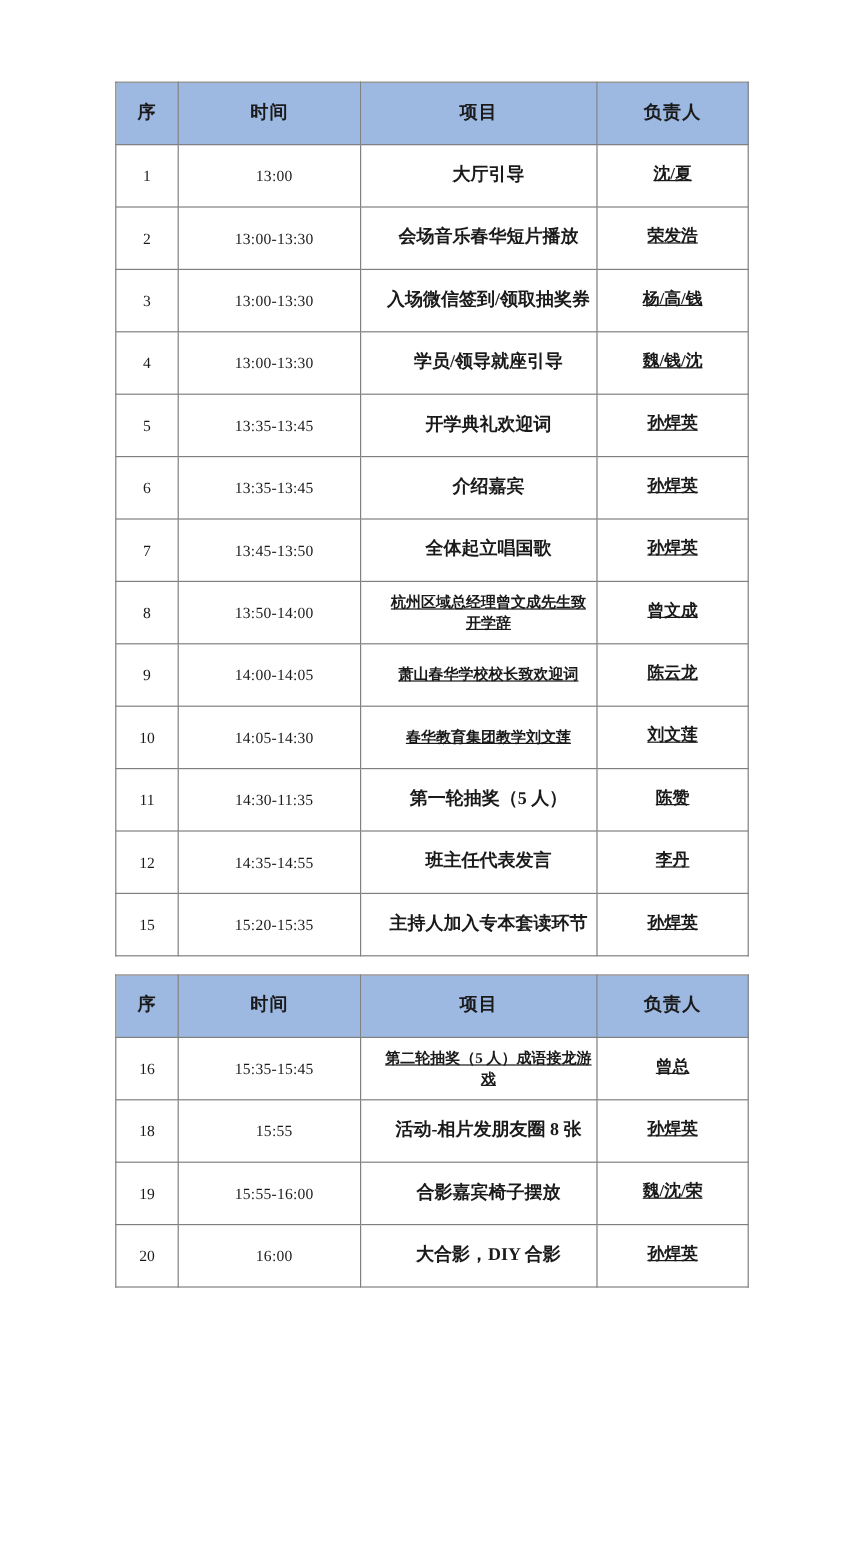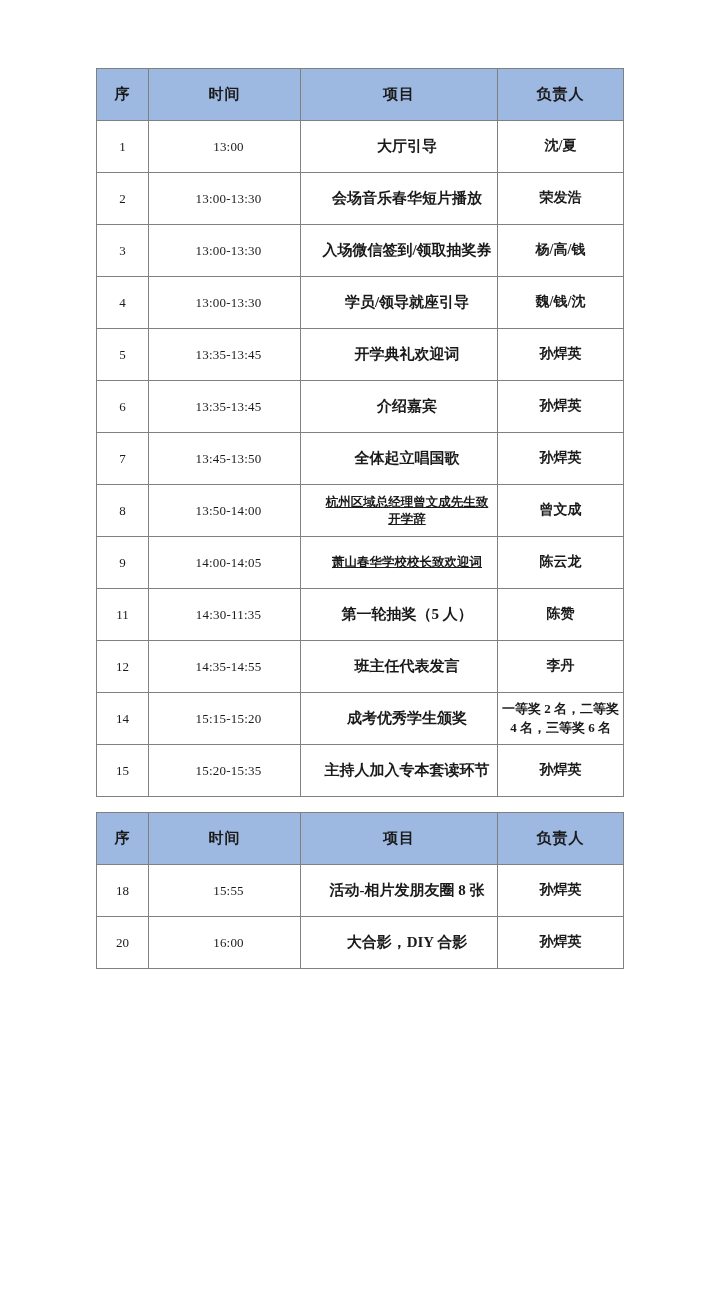--- a/index.html
+++ b/index.html
@@ -76,20 +76,21 @@
   td.c-item {
     font-size: 15px;
     padding-left: 20px;
   }
   td.c-item.small {
     font-size: 12.5px;
     text-decoration: underline;
   }
   td.c-owner {
     font-size: 14px;
+    text-decoration: underline;
   }
   td.c-owner.wrap {
     font-size: 13px;
     line-height: 1.45;
   }
 </style>
 </head>
 <body>
 
 <div class="page">
@@ -158,36 +159,36 @@
             <td class="c-item small">杭州区域总经理曾文成先生致开学辞</td>
             <td class="c-owner">曾文成</td>
           </tr>
           <tr>
             <td class="c-seq">9</td>
             <td class="c-time">14:00-14:05</td>
             <td class="c-item small">萧山春华学校校长致欢迎词</td>
             <td class="c-owner">陈云龙</td>
           </tr>
           <tr>
+            <td class="c-seq">10</td>
+            <td class="c-time">14:05-14:30</td>
+            <td class="c-item small">春华教育集团教学刘文莲</td>
+            <td class="c-owner">刘文莲</td>
+          </tr>
+          <tr>
             <td class="c-seq">11</td>
             <td class="c-time">14:30-11:35</td>
             <td class="c-item">第一轮抽奖（5 人）</td>
             <td class="c-owner">陈赞</td>
           </tr>
           <tr>
             <td class="c-seq">12</td>
             <td class="c-time">14:35-14:55</td>
             <td class="c-item">班主任代表发言</td>
             <td class="c-owner">李丹</td>
-          </tr>
-          <tr>
-            <td class="c-seq">14</td>
-            <td class="c-time">15:15-15:20</td>
-            <td class="c-item">成考优秀学生颁奖</td>
-            <td class="c-owner wrap">一等奖 2 名，二等奖 4 名，三等奖 6 名</td>
           </tr>
           <tr>
             <td class="c-seq">15</td>
             <td class="c-time">15:20-15:35</td>
             <td class="c-item">主持人加入专本套读环节</td>
             <td class="c-owner">孙焊英</td>
           </tr>
         </tbody>
       </table>
       <table class="sched-table second">
@@ -200,24 +201,36 @@
         <thead>
           <tr>
             <th>序</th>
             <th>时间</th>
             <th>项目</th>
             <th>负责人</th>
           </tr>
         </thead>
         <tbody>
           <tr>
+            <td class="c-seq">16</td>
+            <td class="c-time">15:35-15:45</td>
+            <td class="c-item small">第二轮抽奖（5 人）成语接龙游戏</td>
+            <td class="c-owner">曾总</td>
+          </tr>
+          <tr>
             <td class="c-seq">18</td>
             <td class="c-time">15:55</td>
             <td class="c-item">活动-相片发朋友圈 8 张</td>
             <td class="c-owner">孙焊英</td>
+          </tr>
+          <tr>
+            <td class="c-seq">19</td>
+            <td class="c-time">15:55-16:00</td>
+            <td class="c-item">合影嘉宾椅子摆放</td>
+            <td class="c-owner">魏/沈/荣</td>
           </tr>
           <tr>
             <td class="c-seq">20</td>
             <td class="c-time">16:00</td>
             <td class="c-item">大合影，DIY 合影</td>
             <td class="c-owner">孙焊英</td>
           </tr>
         </tbody>
       </table>
     </div>

